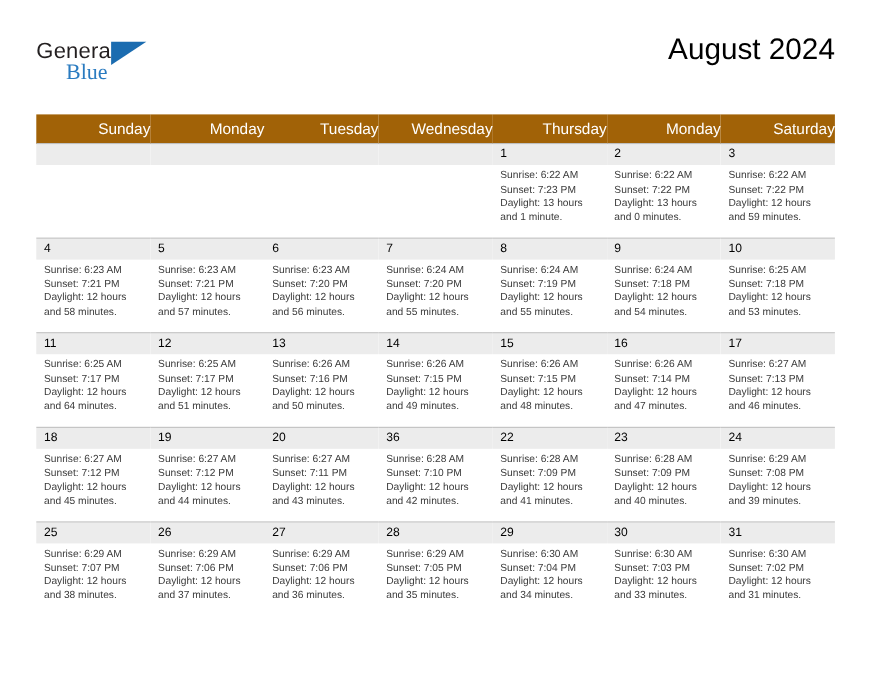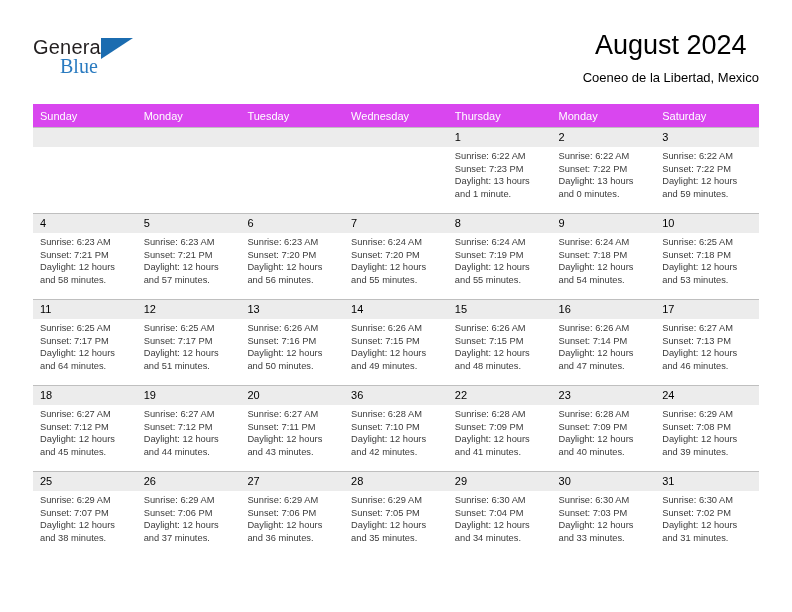--- a/index.html
+++ b/index.html
@@ -60,21 +60,21 @@
     width: 0;
     height: 0;
     border-left: 32px solid #1b6cb0;
     border-bottom: 21px solid transparent;
   }
 
   .title-block {
     position: absolute;
     right: 0;
     top: 0;
-    text-align: center;
+    text-align: right;
   }
   .cal-title {
     font-size: 27px;
     line-height: 34px;
     color: #000000;
     font-weight: normal;
     margin: 0;
     white-space: nowrap;
   }
   .cal-subtitle {
@@ -88,25 +88,25 @@
   
   .calendar {
     position: absolute;
     left: 33px;
     top: 104px;
     width: 726px;
     border-collapse: collapse;
     table-layout: fixed;
   }
   .calendar th {
-    background: #d946ef;
+    background: #a16207;
     color: #ffffff;
-    font-size: 11px;
+    font-size: 14px;
     font-weight: normal;
-    text-align: left;
+    text-align: right;
     padding: 5px 0 5px 7px;
     height: 13px;
     border: none;
   }
   .calendar td {
     vertical-align: top;
     border-top: 1px solid #c8c8c8;
     padding: 0;
     height: 85px;
     width: 103.71px;
@@ -143,21 +143,20 @@
 
   <div class="header">
     <div class="brand">
       <span class="brand-general">General</span>
       <span class="brand-triangle"></span>
       <span class="brand-blue">Blue</span>
     </div>
 
     <div class="title-block">
       <h1 class="cal-title">August 2024</h1>
-      <p class="cal-subtitle">Coeneo de la Libertad, Mexico</p>
     </div>
   </div>
 
   <table class="calendar">
     <thead>
       <tr>
         <th>Sunday</th>
         <th>Monday</th>
         <th>Tuesday</th>
         <th>Wednesday</th>

